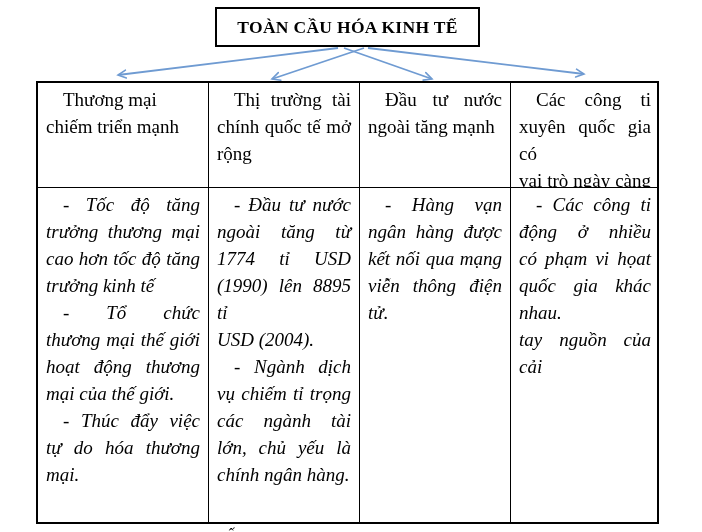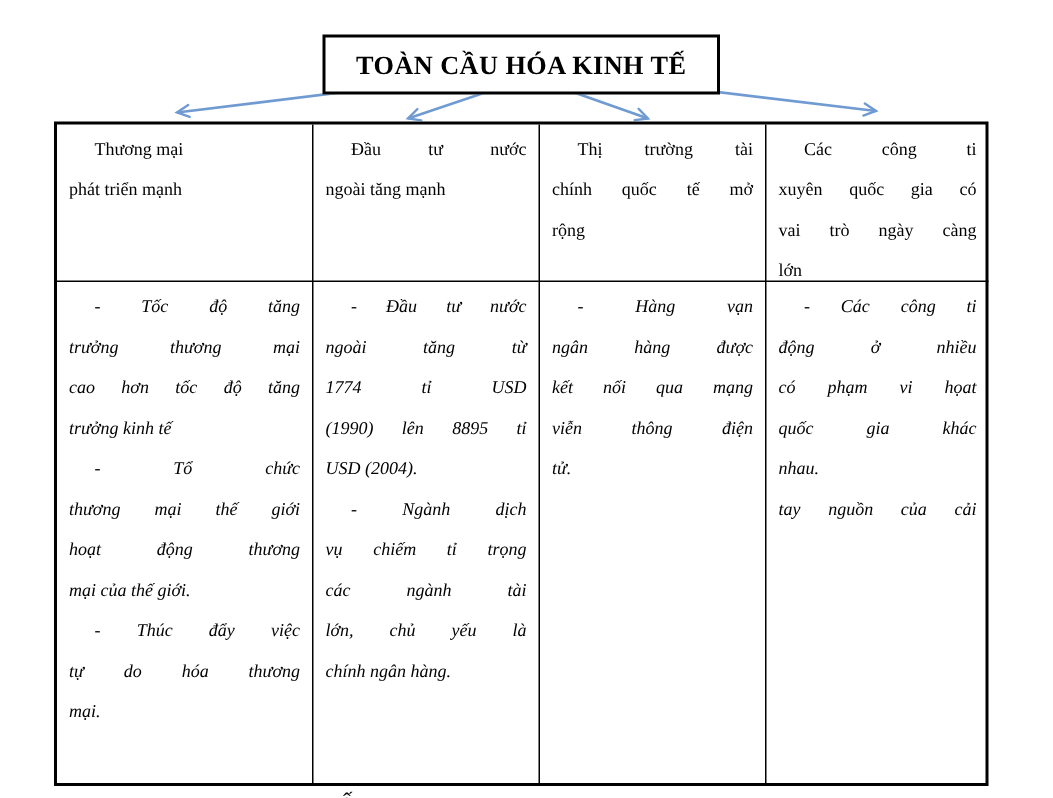--- a/index.html
+++ b/index.html
@@ -7,21 +7,21 @@
     width: 702px; height: 532px;
     overflow: hidden;
     background: #ffffff;
     font-family: "Liberation Serif", "DejaVu Serif", serif;
     color: #000;
   }
   .page { position: relative; width: 702px; height: 532px; }
 
   .title-box {
     position: absolute;
-    left: 215px; top: 23px;
+    left: 215px; top: 7px;
     width: 265px; height: 40px;
     border: 2px solid #000;
     box-sizing: border-box;
     display: flex; align-items: center; justify-content: center;
     font-weight: bold;
     font-size: 17.5px;
     letter-spacing: 0.3px;
     background: #fff;
     z-index: 2;
   }
@@ -41,21 +41,21 @@
     border: 2px solid #000;
     display: grid;
     grid-template-columns: 170px 151px 151px 149px;
     grid-template-rows: 105px 334px;
     background: #fff;
     z-index: 2;
   }
   .cell {
     box-sizing: border-box;
     padding: 3px 8px 2px 8px;
-    font-size: 12px;
+    font-size: 19px;
     line-height: 27px;
     overflow: hidden;
   }
   .cell:not(:nth-child(4n+1)) { border-left: 1.5px solid #000; }
   .cell.head { border-bottom: 1.5px solid #000; }
 
   .line { text-align: left; white-space: normal; }
   .line.spread { text-align: justify; text-align-last: justify; }
   .line.indent { text-indent: 17px; }
   .para { margin: 0; padding: 0; font-style: italic; }
@@ -87,30 +87,30 @@
     </defs>
     <line x1="338" y1="48" x2="118" y2="75" stroke-width="1.8" marker-end="url(#ah)" stroke="#6f9bd2"></line>
     <line x1="364" y1="48" x2="272" y2="79" stroke-width="1.8" marker-end="url(#ah)" stroke="#6f9bd2"></line>
     <line x1="344" y1="48" x2="432" y2="79" stroke-width="1.8" marker-end="url(#ah)" stroke="#6f9bd2"></line>
     <line x1="368" y1="48" x2="584" y2="74" stroke-width="1.8" marker-end="url(#ah)" stroke="#6f9bd2"></line>
   </svg>
 
   <div class="gtable" id="gtable">
       <div class="cell head">
         <div class="line indent">Thương mại</div>
-        <div class="line">phát triển mạnh</div>
-      </div>
-      <div class="cell head">
-        <div class="line indent spread">Đầu tư nước</div>
-        <div class="line">ngoài tăng mạnh</div>
+        <div class="line">chiếm triển mạnh</div>
       </div>
       <div class="cell head">
         <div class="line indent spread">Thị trường tài</div>
         <div class="line spread">chính quốc tế mở</div>
         <div class="line">rộng</div>
+      </div>
+      <div class="cell head">
+        <div class="line indent spread">Đầu tư nước</div>
+        <div class="line">ngoài tăng mạnh</div>
       </div>
       <div class="cell head">
         <div class="line indent spread">Các công ti</div>
         <div class="line spread">xuyên quốc gia có</div>
         <div class="line spread">vai trò ngày càng</div>
         <div class="line">lớn</div>
       </div>
       <div class="cell body">
         <div class="para">
           <div class="line indent spread">- Tốc độ tăng</div>

